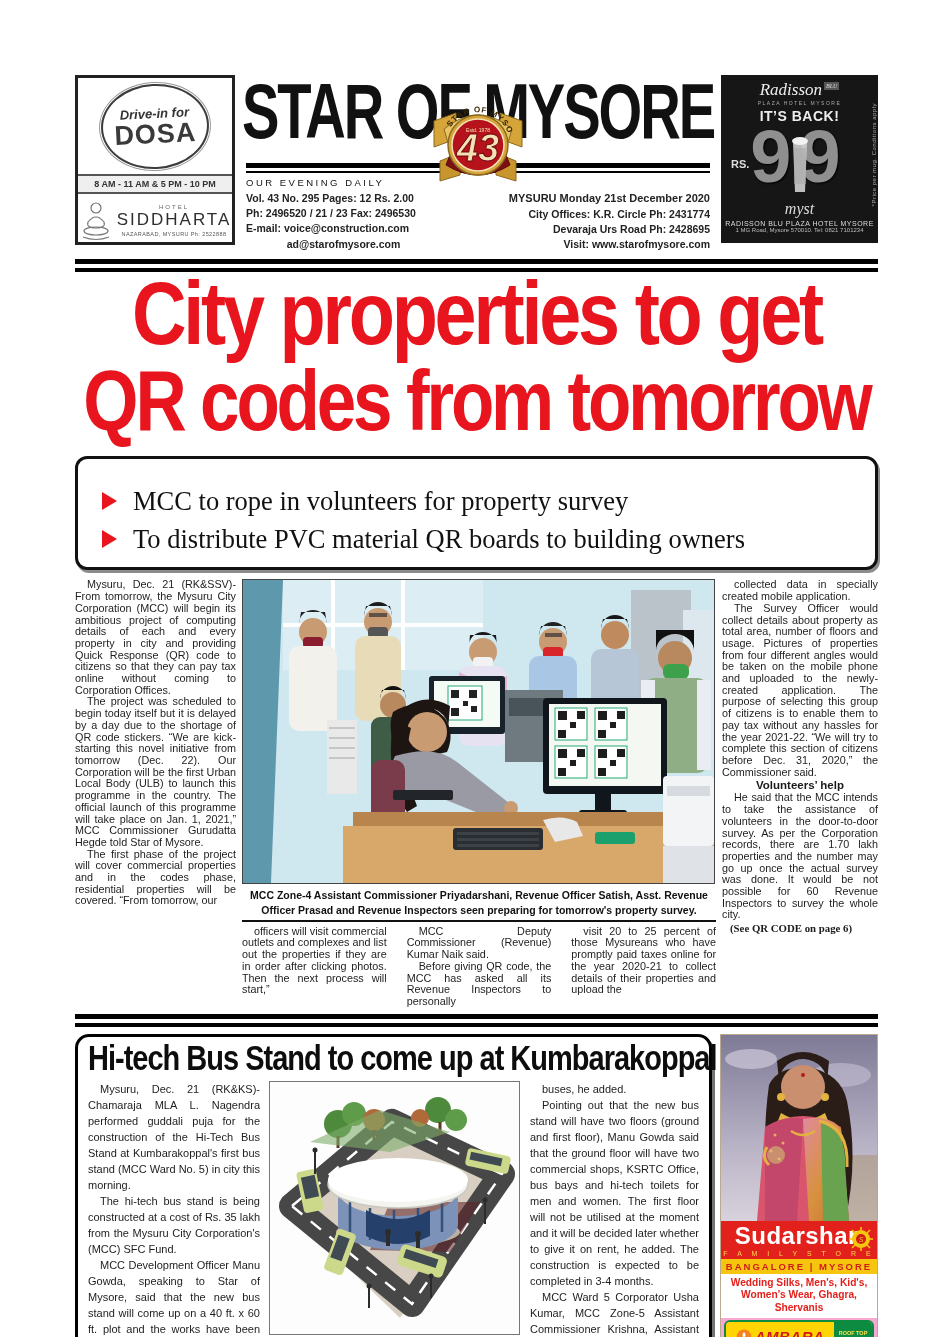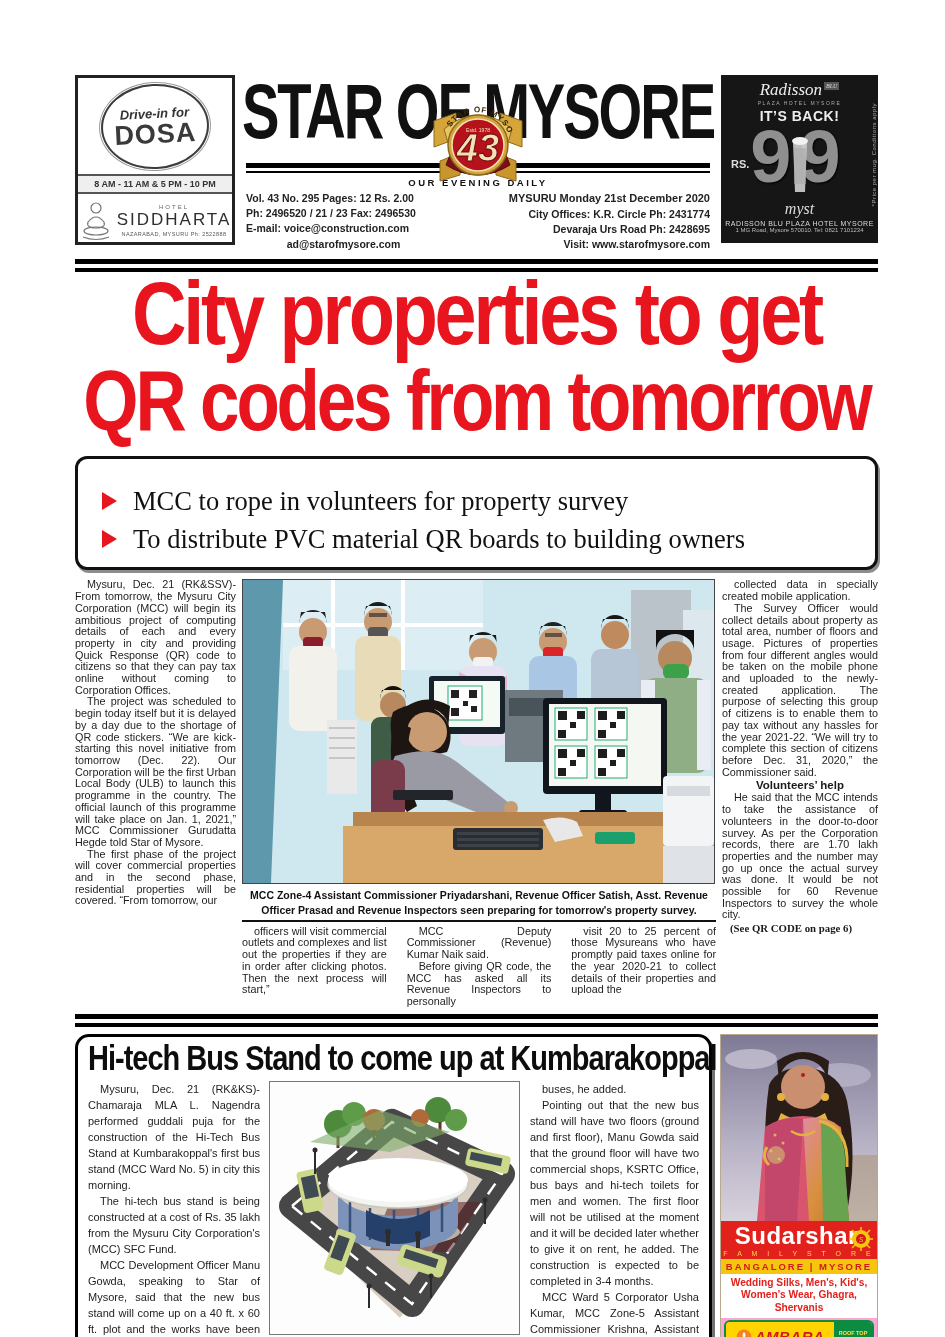--- a/index.html
+++ b/index.html
@@ -22,21 +22,21 @@
   .hotel-text{text-align:center;}
   .hotel-small{font-size:6px;letter-spacing:2px;color:#666;}
   .hotel-name{font-size:17px;letter-spacing:2px;color:#2e2e2e;font-weight:500;}
   .hotel-addr{font-size:5.5px;color:#555;letter-spacing:.4px;margin-top:1px;}
 
   .masthead{flex:1;position:relative;}
   .masthead-title{white-space:nowrap;text-align:center;font-weight:800;font-size:54px;
       letter-spacing:-2px;line-height:80px;height:88px;color:#111;
       transform:scale(1.04,1.45);transform-origin:50% 58%;}
   .rule-tt{border-top:5px solid #000;border-bottom:2px solid #000;height:3px;}
-  .tagline{text-align:center;font-size:9.5px;font-weight:bold;letter-spacing:2.5px;margin-top:4px;color:#111;}
+  .tagline{font-size:9.5px;font-weight:normal;letter-spacing:2.5px;margin-top:4px;color:#111;}
   .info-row{display:flex;justify-content:space-between;margin-top:3px;}
   .info-left{width:195px;font-size:10.5px;line-height:1.45;font-weight:600;color:#222;}
   .info-left .l2{text-align:center;}
   .info-right{width:215px;text-align:right;font-size:10.5px;line-height:1.45;font-weight:600;color:#222;}
   .info-right .date{font-weight:800;font-size:11px;}
   .seal{position:absolute;left:50%;top:24px;transform:translateX(-50%);z-index:5;}
 
   .right-ad{width:157px;height:168px;background:#161616;color:#eee;box-sizing:border-box;
             position:relative;text-align:center;overflow:hidden;}
   .rad-brand{font-family:"Liberation Serif",serif;font-style:italic;font-size:17px;margin-top:5px;}
@@ -228,21 +228,21 @@
         <span class="tri"></span>
         <span>To distribute PVC material QR boards to building owners</span>
       </div>
     </div>
 
     <div class="story">
 
       <div class="colA">
         <p>Mysuru, Dec. 21 (RK&amp;SSV)- From tomorrow, the Mysuru City Corporation (MCC) will begin its ambitious project of computing details of each and every property in city and providing Quick Response (QR) code to citizens so that they can pay tax online without coming to Corporation Offices.</p>
         <p>The project was scheduled to begin today itself but it is delayed by a day due to the shortage of QR code stickers. “We are kick-starting this novel initiative from tomorrow (Dec. 22). Our Corporation will be the first Urban Local Body (ULB) to launch this programme in the country. The official launch of this programme will take place on Jan. 1, 2021,” MCC Commissioner Gurudatta Hegde told Star of Mysore.</p>
-        <p>The first phase of the project will cover commercial properties and in the second phase, residential properties will be covered. “From tomorrow, our</p>
+        <p>The first phase of the project will cover commercial properties and in the codes phase, residential properties will be covered. “From tomorrow, our</p>
       </div>
 
       <div class="mid">
         <svg class="photo-frame" width="471" height="303" viewBox="0 0 471 303">
           <rect width="471" height="303" fill="#cfe7ef"></rect>
           <polygon points="0,0 40,0 28,303 0,303" fill="#5e98ad"></polygon>
           <rect x="40" y="0" width="200" height="90" fill="#dceef4"></rect>
           <g stroke="#ffffff" stroke-width="4">
               <line x1="90" y1="0" x2="90" y2="90"></line>
               <line x1="160" y1="0" x2="160" y2="90"></line>

